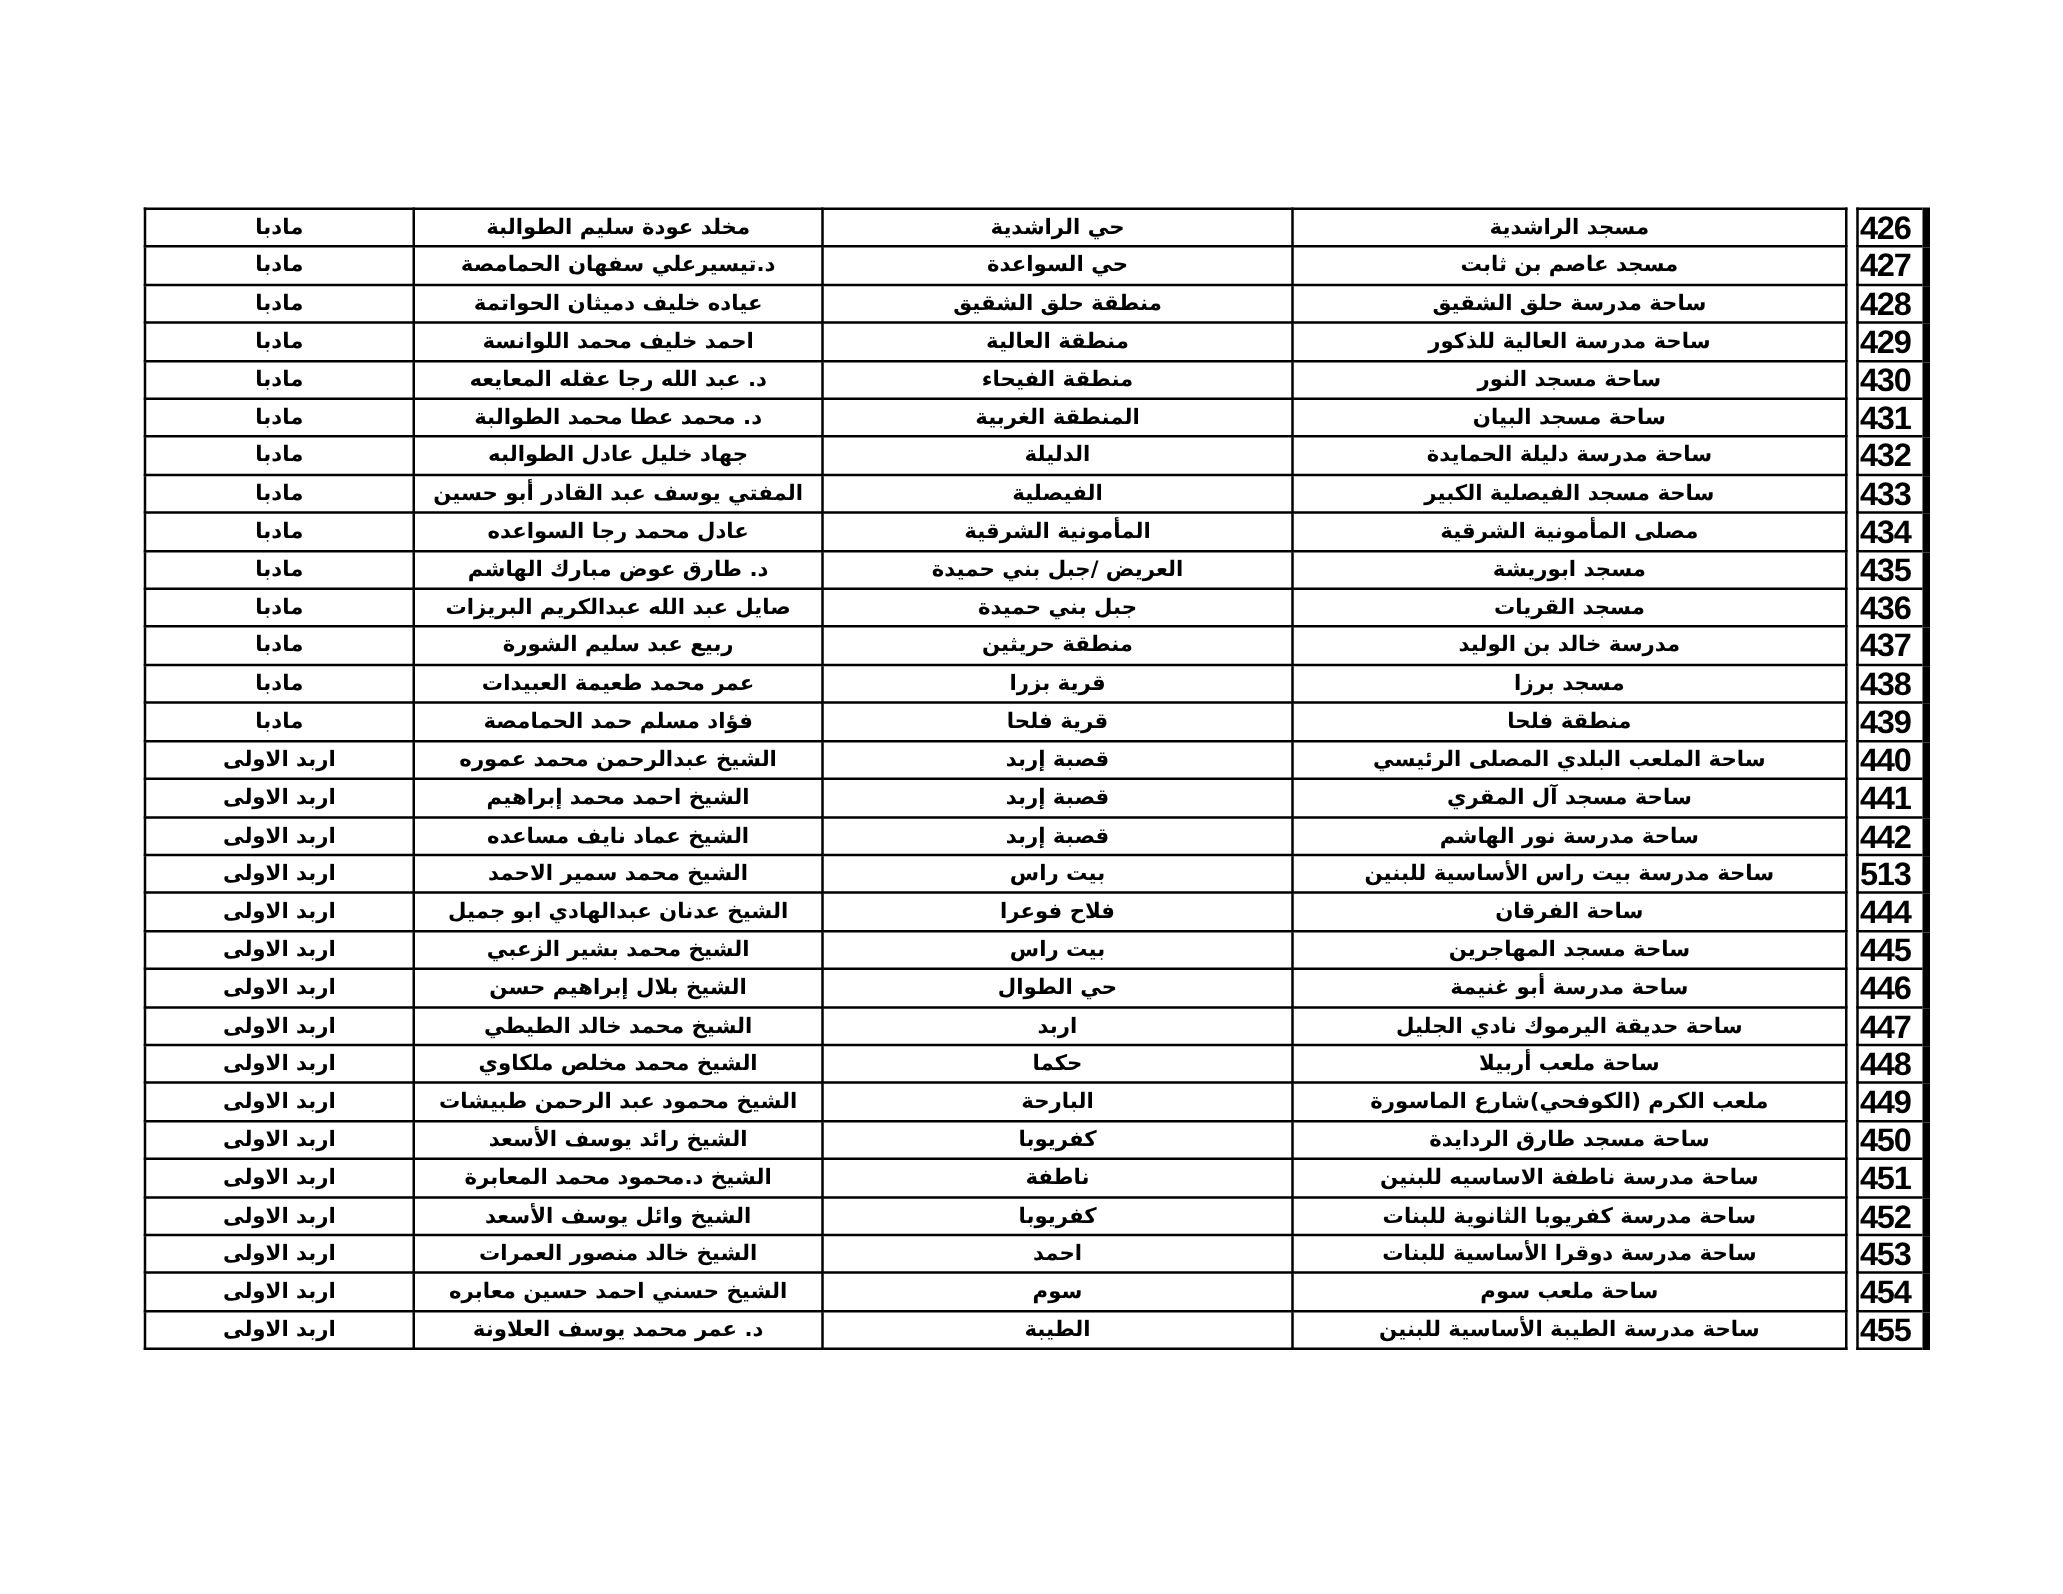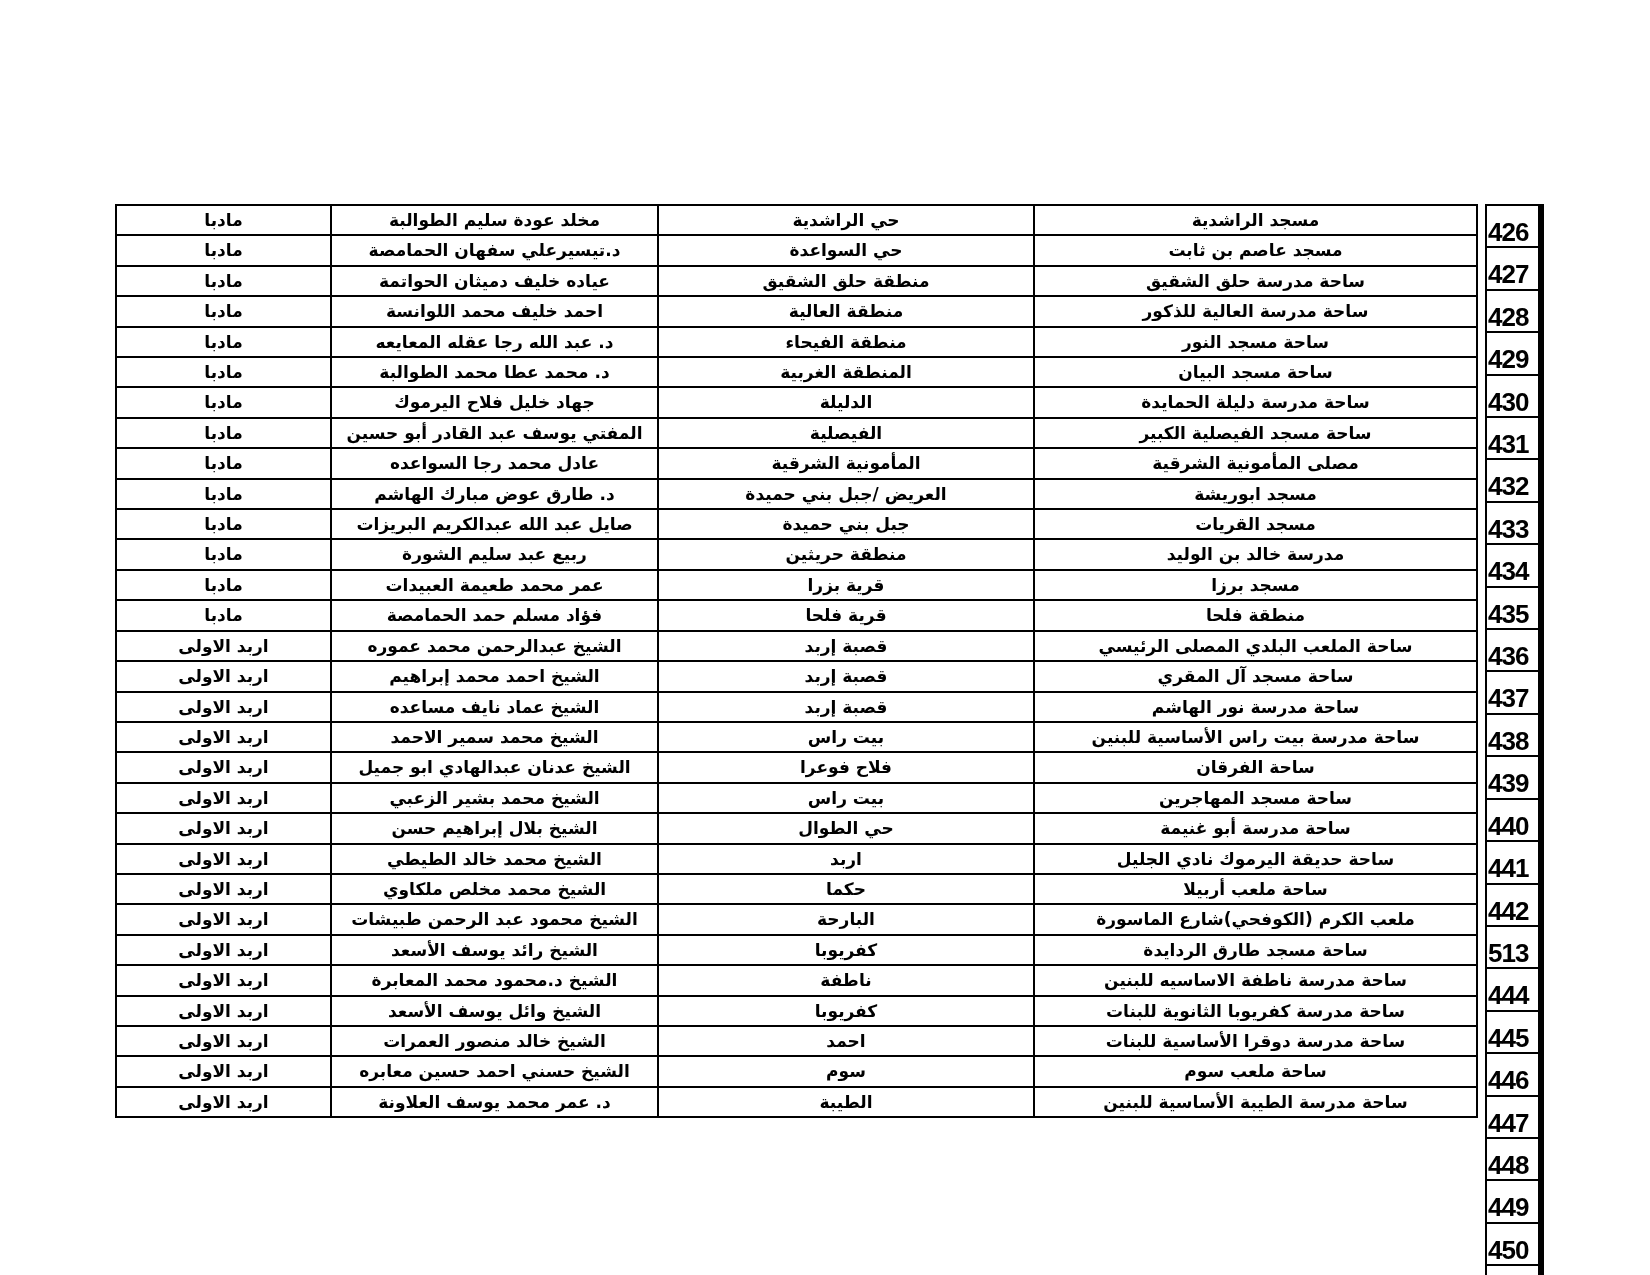--- a/index.html
+++ b/index.html
@@ -13,21 +13,21 @@
     font-family: "DejaVu Sans", sans-serif;
     color: #000;
   }
   .page {
     position: relative;
     width: 1650px;
     height: 1275px;
     background: #ffffff;
     overflow: hidden;
   }
-  table { border-collapse: collapse; margin-top: 38px; }
+  table { border-collapse: collapse; }
 
   
   .main-table {
     position: absolute;
     left: 115px;
     top: 166px;
     width: 1363px;
     table-layout: fixed;
   }
   .main-table td {
@@ -56,21 +56,21 @@
     table-layout: fixed;
   }
   .serial-table td {
     border: 2px solid #000;
     border-right: 6px solid #000;
     width: 50px;
     height: 28.4px;
     line-height: 28.4px;
     vertical-align: middle;
     text-align: left;
-    padding: 12px 0 0 1px;
+    padding: 0 0 0 1px;
     font-family: "Liberation Sans", sans-serif;
     font-weight: bold;
     font-size: 26px;
     letter-spacing: -1px;
     white-space: nowrap;
     overflow: hidden;
   }
 </style>
 </head>
 <body>
@@ -116,21 +116,21 @@
           <td dir="rtl">ساحة مسجد النور</td>
         </tr>
         <tr>
           <td dir="rtl">مادبا</td>
           <td dir="rtl">د. محمد عطا محمد الطوالبة</td>
           <td dir="rtl">المنطقة الغربية</td>
           <td dir="rtl">ساحة مسجد البيان</td>
         </tr>
         <tr>
           <td dir="rtl">مادبا</td>
-          <td dir="rtl">جهاد خليل فلاح اليرموك</td>
+          <td dir="rtl">جهاد خليل عادل الطوالبه</td>
           <td dir="rtl">الدليلة</td>
           <td dir="rtl">ساحة مدرسة دليلة الحمايدة</td>
         </tr>
         <tr>
           <td dir="rtl">مادبا</td>
           <td dir="rtl">المفتي يوسف عبد القادر أبو حسين</td>
           <td dir="rtl">الفيصلية</td>
           <td dir="rtl">ساحة مسجد الفيصلية الكبير</td>
         </tr>
         <tr>

